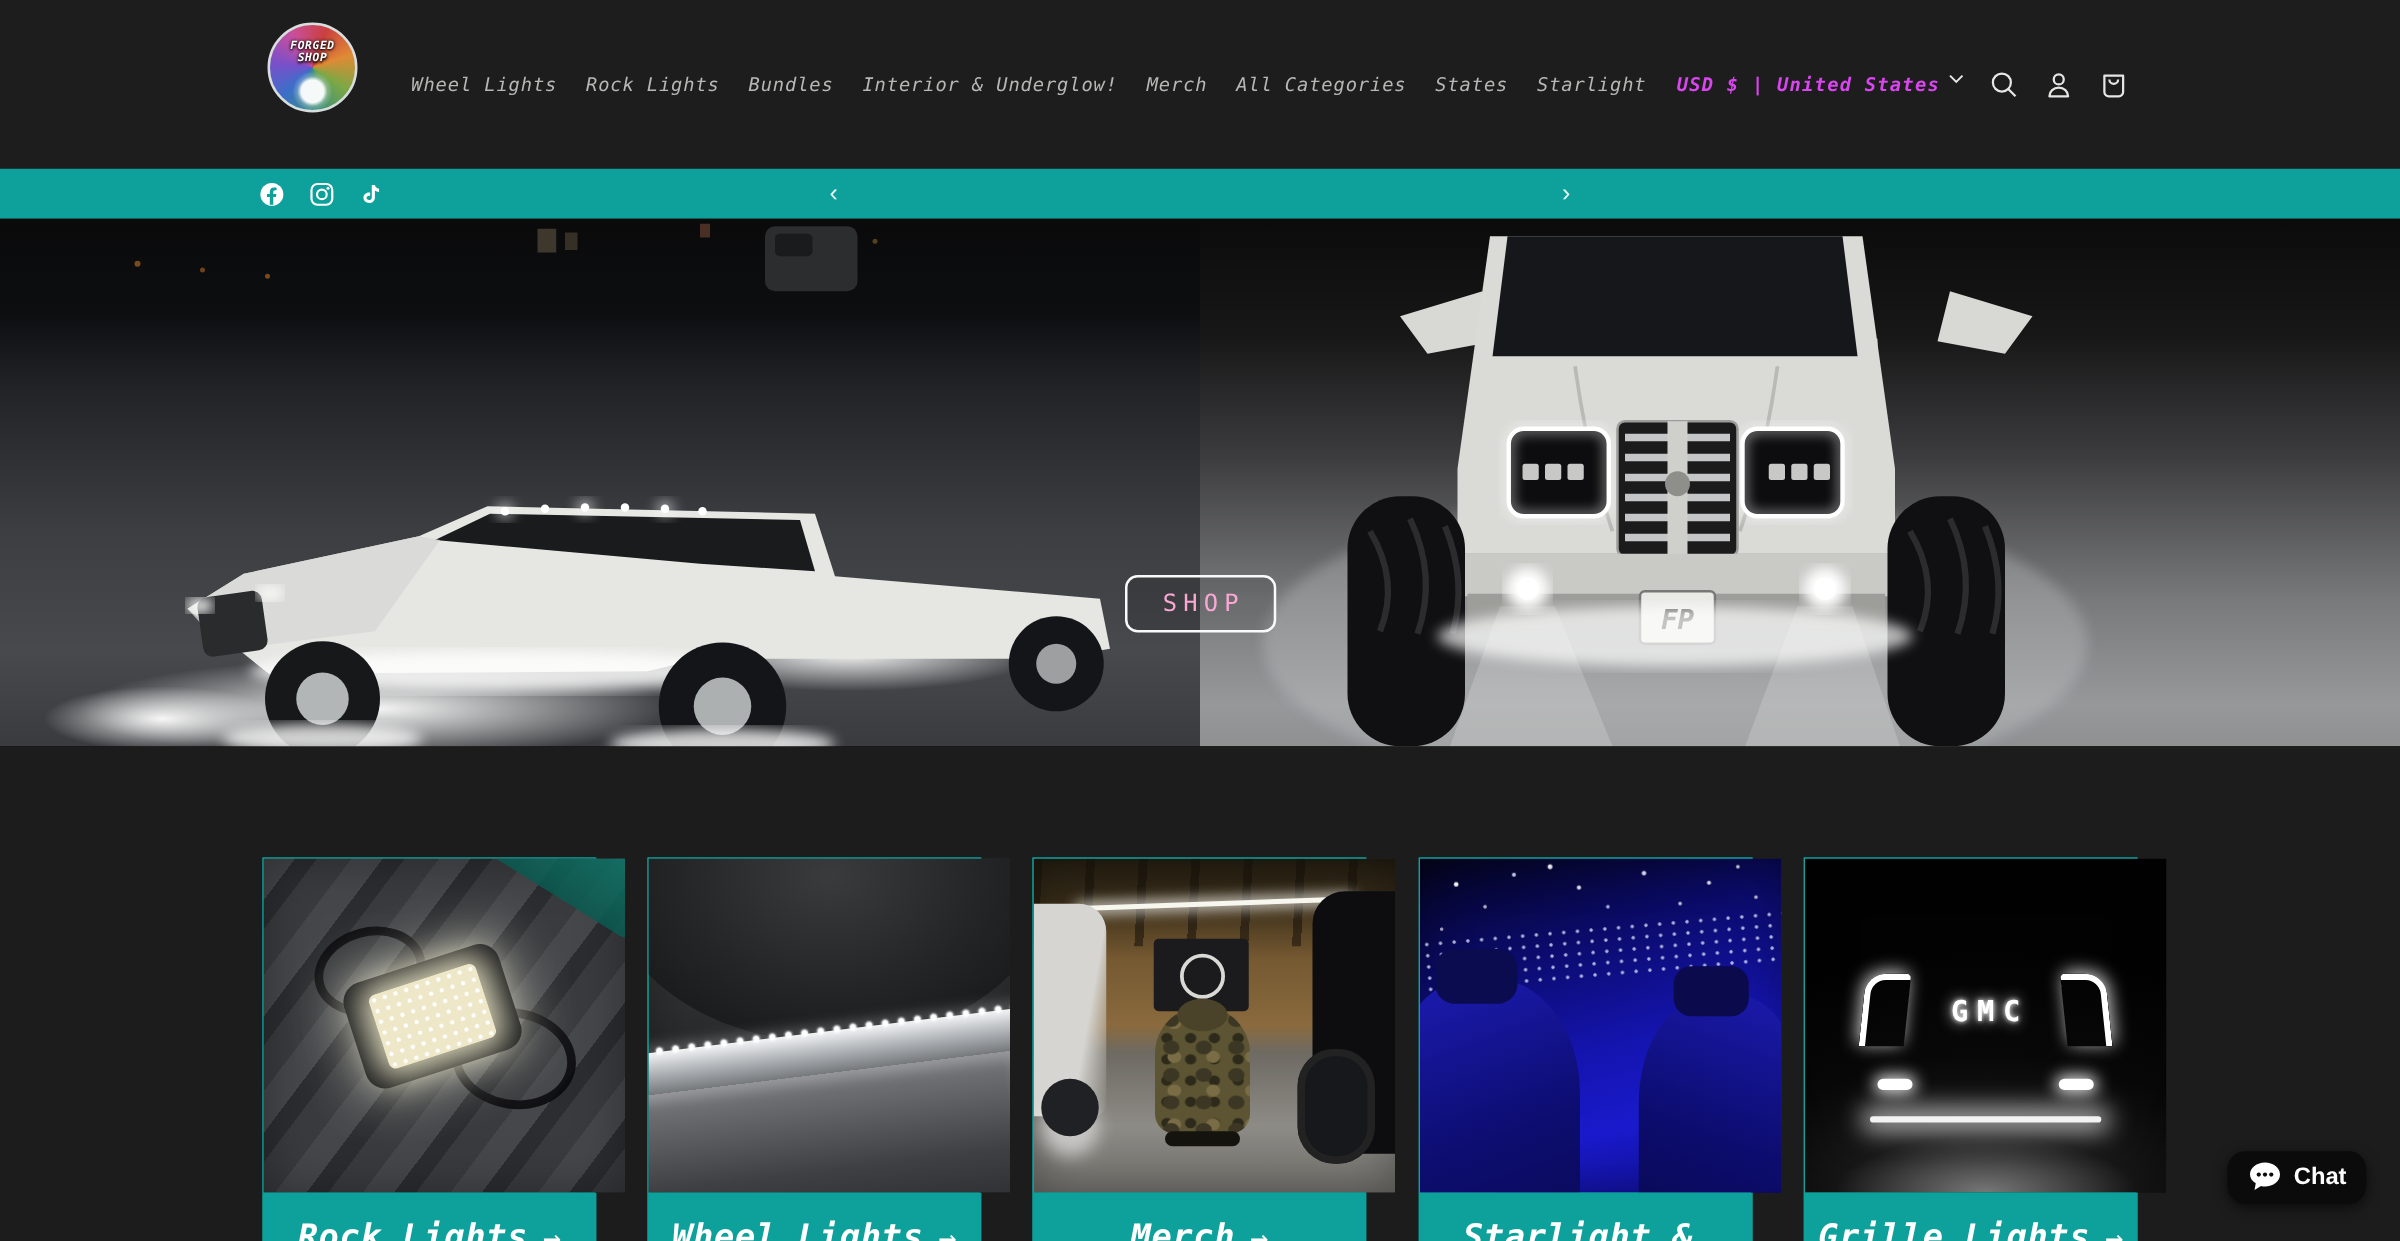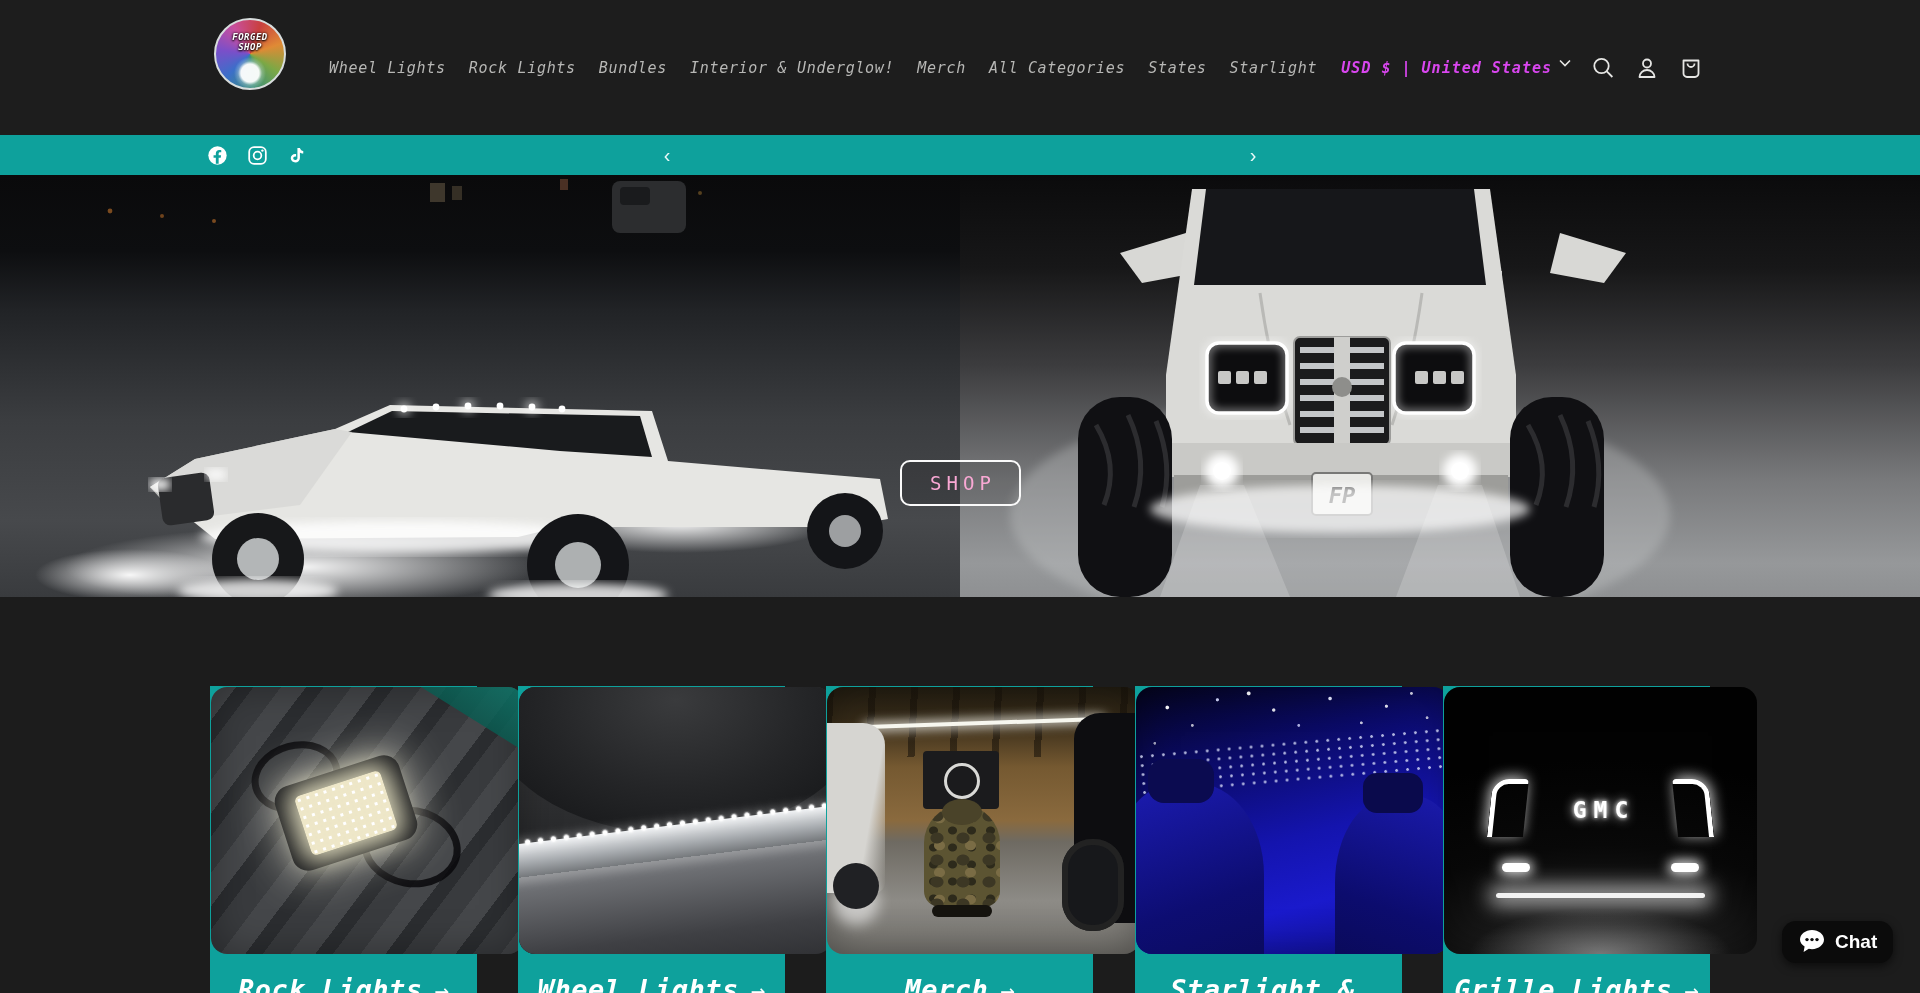--- a/index.html
+++ b/index.html
@@ -44,22 +44,22 @@
   .hero-left { left:0; } .hero-right { left:960px; }
   .shop-btn { position:absolute; left:900px; top:285px; width:121px; height:46px;
               background:rgba(10,10,10,.12); border:2px solid #fafafa; border-radius:10px;
               color:#f9a8d4; font-family:"DejaVu Sans Mono", monospace; font-size:19px;
               letter-spacing:5px; padding-left:5px; cursor:pointer; }
 
   
   .cards { position:absolute; top:686px; left:0; width:1920px; height:307px; }
   .card { position:absolute; top:0; width:267px; height:380px; border:1px solid #0ea19c;
           background:#0ea19c; display:block; text-decoration:none; cursor:pointer; }
-  .card-img { position:relative; width:313px; height:267px; overflow:hidden;
-              box-shadow:inset 0 0 40px rgba(0,0,0,.35);border-radius:16px; }
+  .card-img { position:relative; width:289px; height:267px; overflow:hidden;
+              box-shadow:inset 0 0 40px rgba(0,0,0,.35); }
   .card-footer { position:relative; height:112px; background:#0ea19c; text-align:center; padding-top:20px; }
   .card-title { color:#ffffff; font-size:27px; font-weight:bold; font-style:italic; letter-spacing:.5px; }
   .card-arrow { color:#ffffff; font-size:24px; font-style:normal; margin-left:12px; }
 
   
   .img-rock { background:
       repeating-linear-gradient(127deg, #45474a 0 20px, #2b2d30 20px 34px, #393b3e 34px 56px),
       linear-gradient(#333,#222); }
   .rock-strap { position:absolute; right:-30px; top:-26px; width:140px; height:60px;
       transform:rotate(32deg); background:linear-gradient(#0f7a6d,#0a5a50); opacity:.85; border-radius:10px; }

